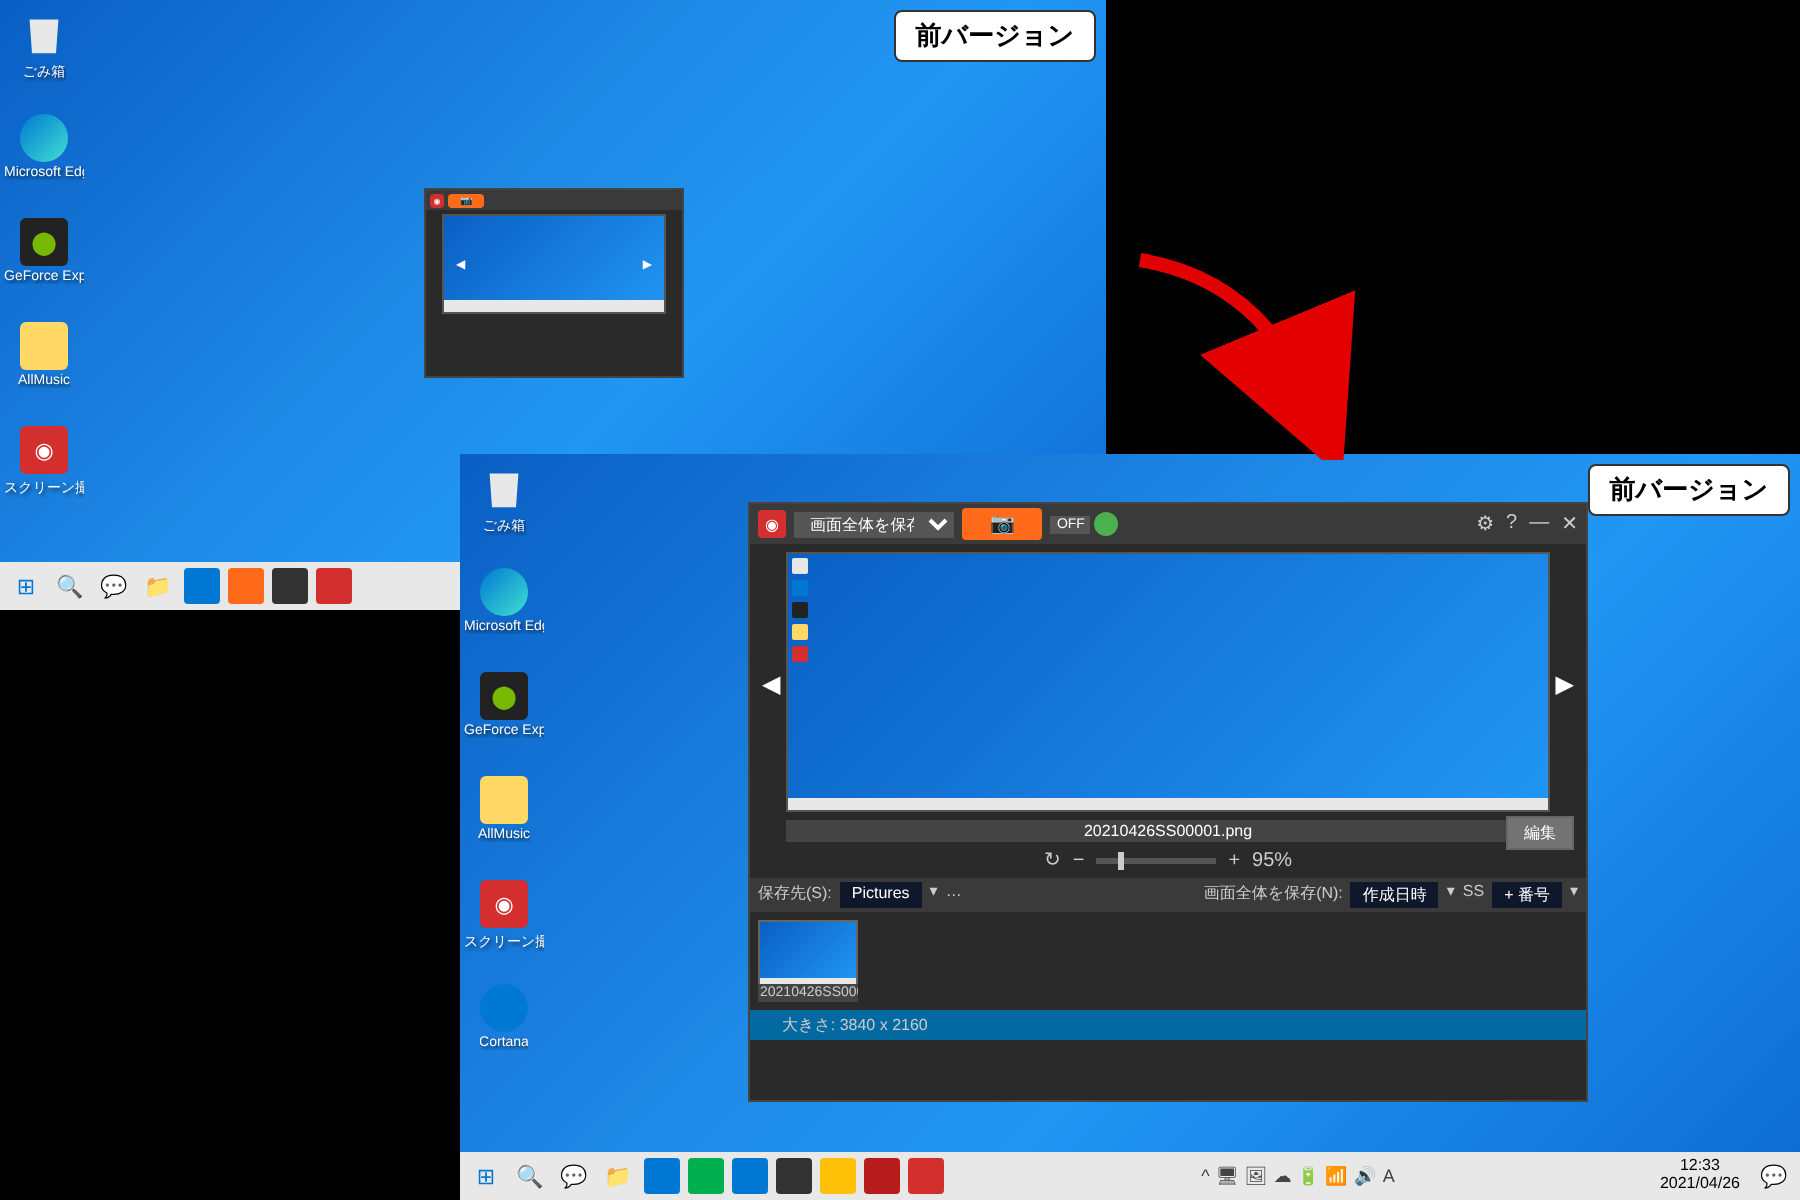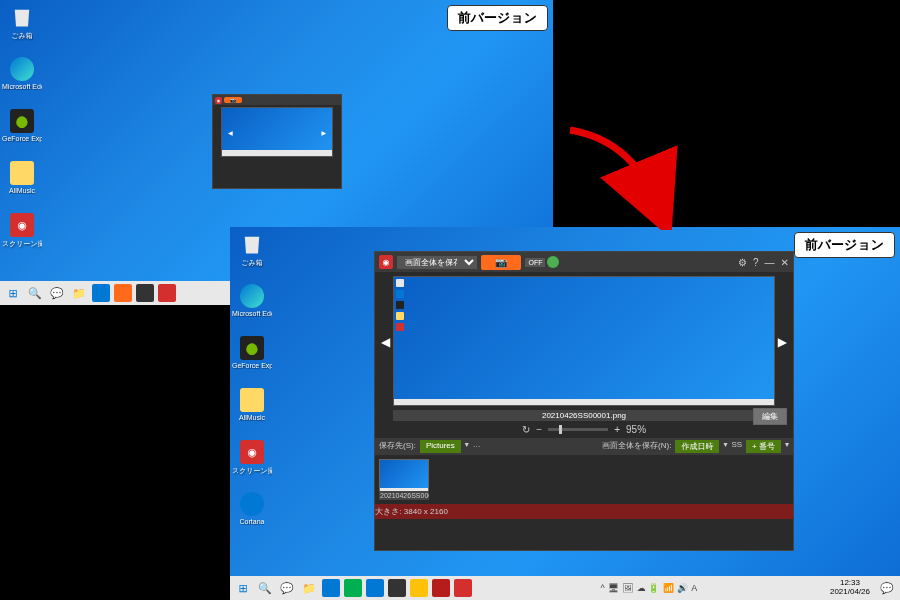--- a/index.html
+++ b/index.html
@@ -43,27 +43,27 @@
 .aw-preview-icons{position:absolute;left:2px;top:2px;display:flex;flex-direction:column;gap:3px}
 .aw-preview-icons>div{width:8px;height:8px;border-radius:1px}
 .aw-nav{position:absolute;top:50%;transform:translateY(-50%);color:#fff;font-size:12px;cursor:pointer;padding:4px}
 .aw-nav-l{left:2px}.aw-nav-r{right:2px}
 .aw-filename{text-align:center;background:#444;color:#fff;font-size:8px;padding:1px;margin:0 18px}
 .aw-zoom{display:flex;align-items:center;justify-content:center;gap:6px;padding:3px;color:#ccc;font-size:10px}
 .aw-zoom-slider{width:60px;height:3px;background:#555;position:relative}
 .aw-zoom-slider::after{content:"";position:absolute;left:18%;top:-3px;width:3px;height:9px;background:#ccc}
 .aw-edit{position:absolute;right:6px;background:#737373;color:#fff;font-size:8px;padding:2px 8px;border:1px solid #666}
 .aw-savebar{display:flex;background:#3a3a3a;color:#ccc;font-size:8px;padding:2px 4px;gap:4px}
-.aw-savebar .fld{background:#4d7c0f;padding:1px 6px;color:#fff}
+.aw-savebar .fld{background:#0f172a;padding:1px 6px;color:#fff}
 .aw-thumbs{padding:4px;display:flex;gap:4px}
 .aw-thumb{width:50px}
 .aw-thumb-img{width:50px;height:32px;background:linear-gradient(135deg,#0a5fc4,#2196f3);border:1px solid #666}
 .aw-thumb-img>div{height:4px;background:#e8e8e8;margin-top:28px}
 .aw-thumb-name{font-size:7px;color:#ccc;background:#444;padding:1px;text-align:center;overflow:hidden}
-.aw-status{background:#7f1d1d;color:#ccc;font-size:8px;padding:2px 0}
+.aw-status{background:#0369a1;color:#ccc;font-size:8px;padding:2px 16px}
 .s1 .aw-titlebar{height:10px;padding:0 2px;gap:2px}
 .s1 .aw-logo{width:7px;height:7px;font-size:4px}
 .s1 .aw-camera{padding:0 6px;font-size:5px}
 .s1 .aw-preview{margin:2px 8px;height:50px}
 .s1 .aw-nav{font-size:6px}
 .arrow{position:absolute;left:560px;top:120px;z-index:20}
 </style>
 </head>
 <body>
 

